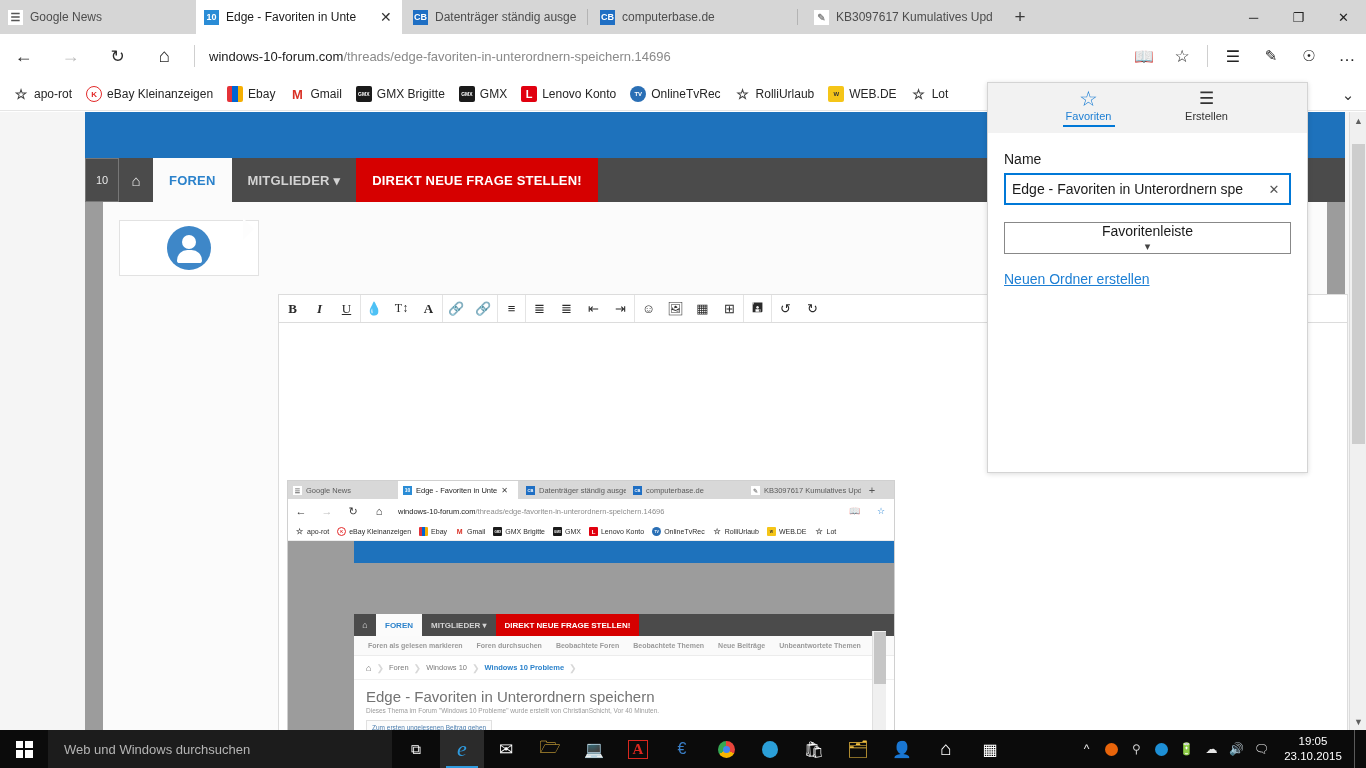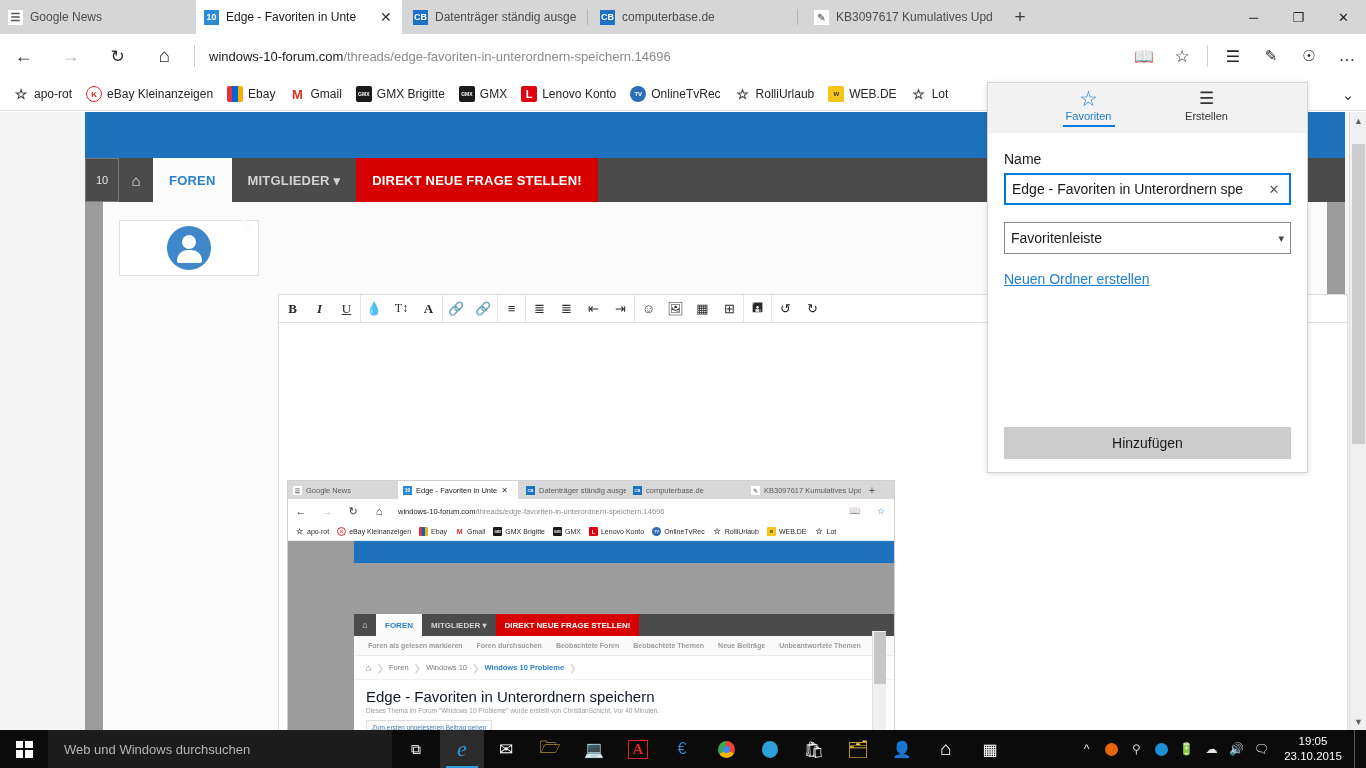--- a/index.html
+++ b/index.html
@@ -106,21 +106,21 @@
   .e-sn-item.active { background:#fbfbfb; color:#2b82cb; }
   .e-sn-item.red { background:#d60000; color:#fff; }
   .e-subnav { position:absolute; left:0; top:73px; width:542px; height:20px; background:#fafafa;
               display:flex; align-items:center; gap:14px; padding-left:14px; font-size:7px; color:#9a9a9a;
               font-weight:bold; border-bottom:1px solid #ececec;}
   .e-body { position:absolute; left:0; top:93px; width:542px; height:110px; background:#fff; }
   .e-crumb { display:flex; align-items:center; height:24px; padding-left:12px; gap:2px; font-size:7.5px; color:#7b7b7b;
              border-bottom:1px solid #f0f0f0; }
   .e-crumb .cur { color:#2b82cb; font-weight:bold; }
   .e-crumb .chev { color:#d8d8d8; font-size:9px; margin:0 3px; }
-  .e-title { padding:8px 0 0 12px; font-size:15px; color:#0f172a; font-weight:300; }
+  .e-title { padding:8px 0 0 12px; font-size:15px; color:#737373; font-weight:300; }
   .e-sub { padding:2px 0 0 12px; font-size:6.5px; color:#9b9b9b; }
   .e-linkbtn { margin:6px 0 0 12px; display:inline-block; padding:3px 5px; font-size:6.5px; color:#4b7eaf;
                border:1px solid #e0e0e0; background:#fcfcfc; }
   .e-sb2 { position:absolute; left:584px; top:90px; width:14px; height:195px; background:#f0f0f0; border-left:1px solid #e0e0e0;}
   .e-sb2 .th { position:absolute; left:1px; top:1px; width:12px; height:52px; background:#c6c6c6; }
 
   
   .favpanel { position:absolute; left:987px; top:82px; width:321px; height:391px; background:#fff;
               border:1px solid #d4d4d4; box-shadow:0 1px 5px rgba(0,0,0,.14); }
   .fp-head { height:50px; background:#f2f2f2; display:flex; align-items:flex-start; justify-content:center; gap:26px; }
@@ -129,21 +129,21 @@
   .fp-tab.active { color:#1d7fd4; }
   .fp-tab.active .ico { color:#1d7fd4; }
   .fp-tab.active:after { content:""; position:absolute; left:20px; right:20px; bottom:-5px; height:2px; background:#0078d7; }
   .fp-body { padding:18px 16px 0 16px; }
   .fp-lbl { font-size:14px; color:#1a1a1a; margin-bottom:6px; }
   .fp-input { height:32px; border:2px solid #0078d7; display:flex; align-items:center; padding:0 4px 0 6px;
               font-size:14px; color:#1a1a1a; margin-bottom:17px; }
   .fp-input .txt { flex:1; white-space:nowrap; overflow:hidden; }
   .fp-input .clr { width:22px; text-align:center; font-size:13px; color:#555; }
   .fp-select { height:32px; border:1px solid #888; display:flex; align-items:center; padding:0 6px;
-               font-size:14px; color:#1a1a1a; margin-bottom:17px; }
+               font-size:14px; color:#1a1a1a; margin-bottom:17px;flex-direction:column; }
   .fp-select .txt { flex:1; }
   .fp-select .chev { font-size:11px; color:#444; }
   .fp-link { font-size:14px; color:#1d7fd4; text-decoration:underline; }
   .fp-foot { position:absolute; left:16px; right:16px; bottom:13px; display:flex; gap:11px; }
   .fp-btn { flex:1; height:32px; background:#cccccc; display:flex; align-items:center; justify-content:center;
             font-size:14px; color:#1a1a1a; }
 
   
   .taskbar { position:absolute; left:0; top:730px; width:1366px; height:38px; background:#0b0b0b; display:flex; align-items:center; }
   .startbtn { width:48px; height:38px; display:flex; align-items:center; justify-content:center; }
@@ -481,21 +481,20 @@
         <span class="txt">Edge - Favoriten in Unterordnern spe</span>
         <span class="clr">✕</span>
       </div>
       <div class="fp-select">
         <span class="txt">Favoritenleiste</span>
         <span class="chev">▾</span>
       </div>
       <a class="fp-link" href="#">Neuen Ordner erstellen</a>
     </div>
     <div class="fp-foot">
-      <div class="fp-btn">Hinzufügen</div>
     </div>
   </div>
 </div>
 
 <div class="taskbar">
   <div class="startbtn">
     <div class="winlogo">
         <div></div>
         <div></div>
         <div></div>

